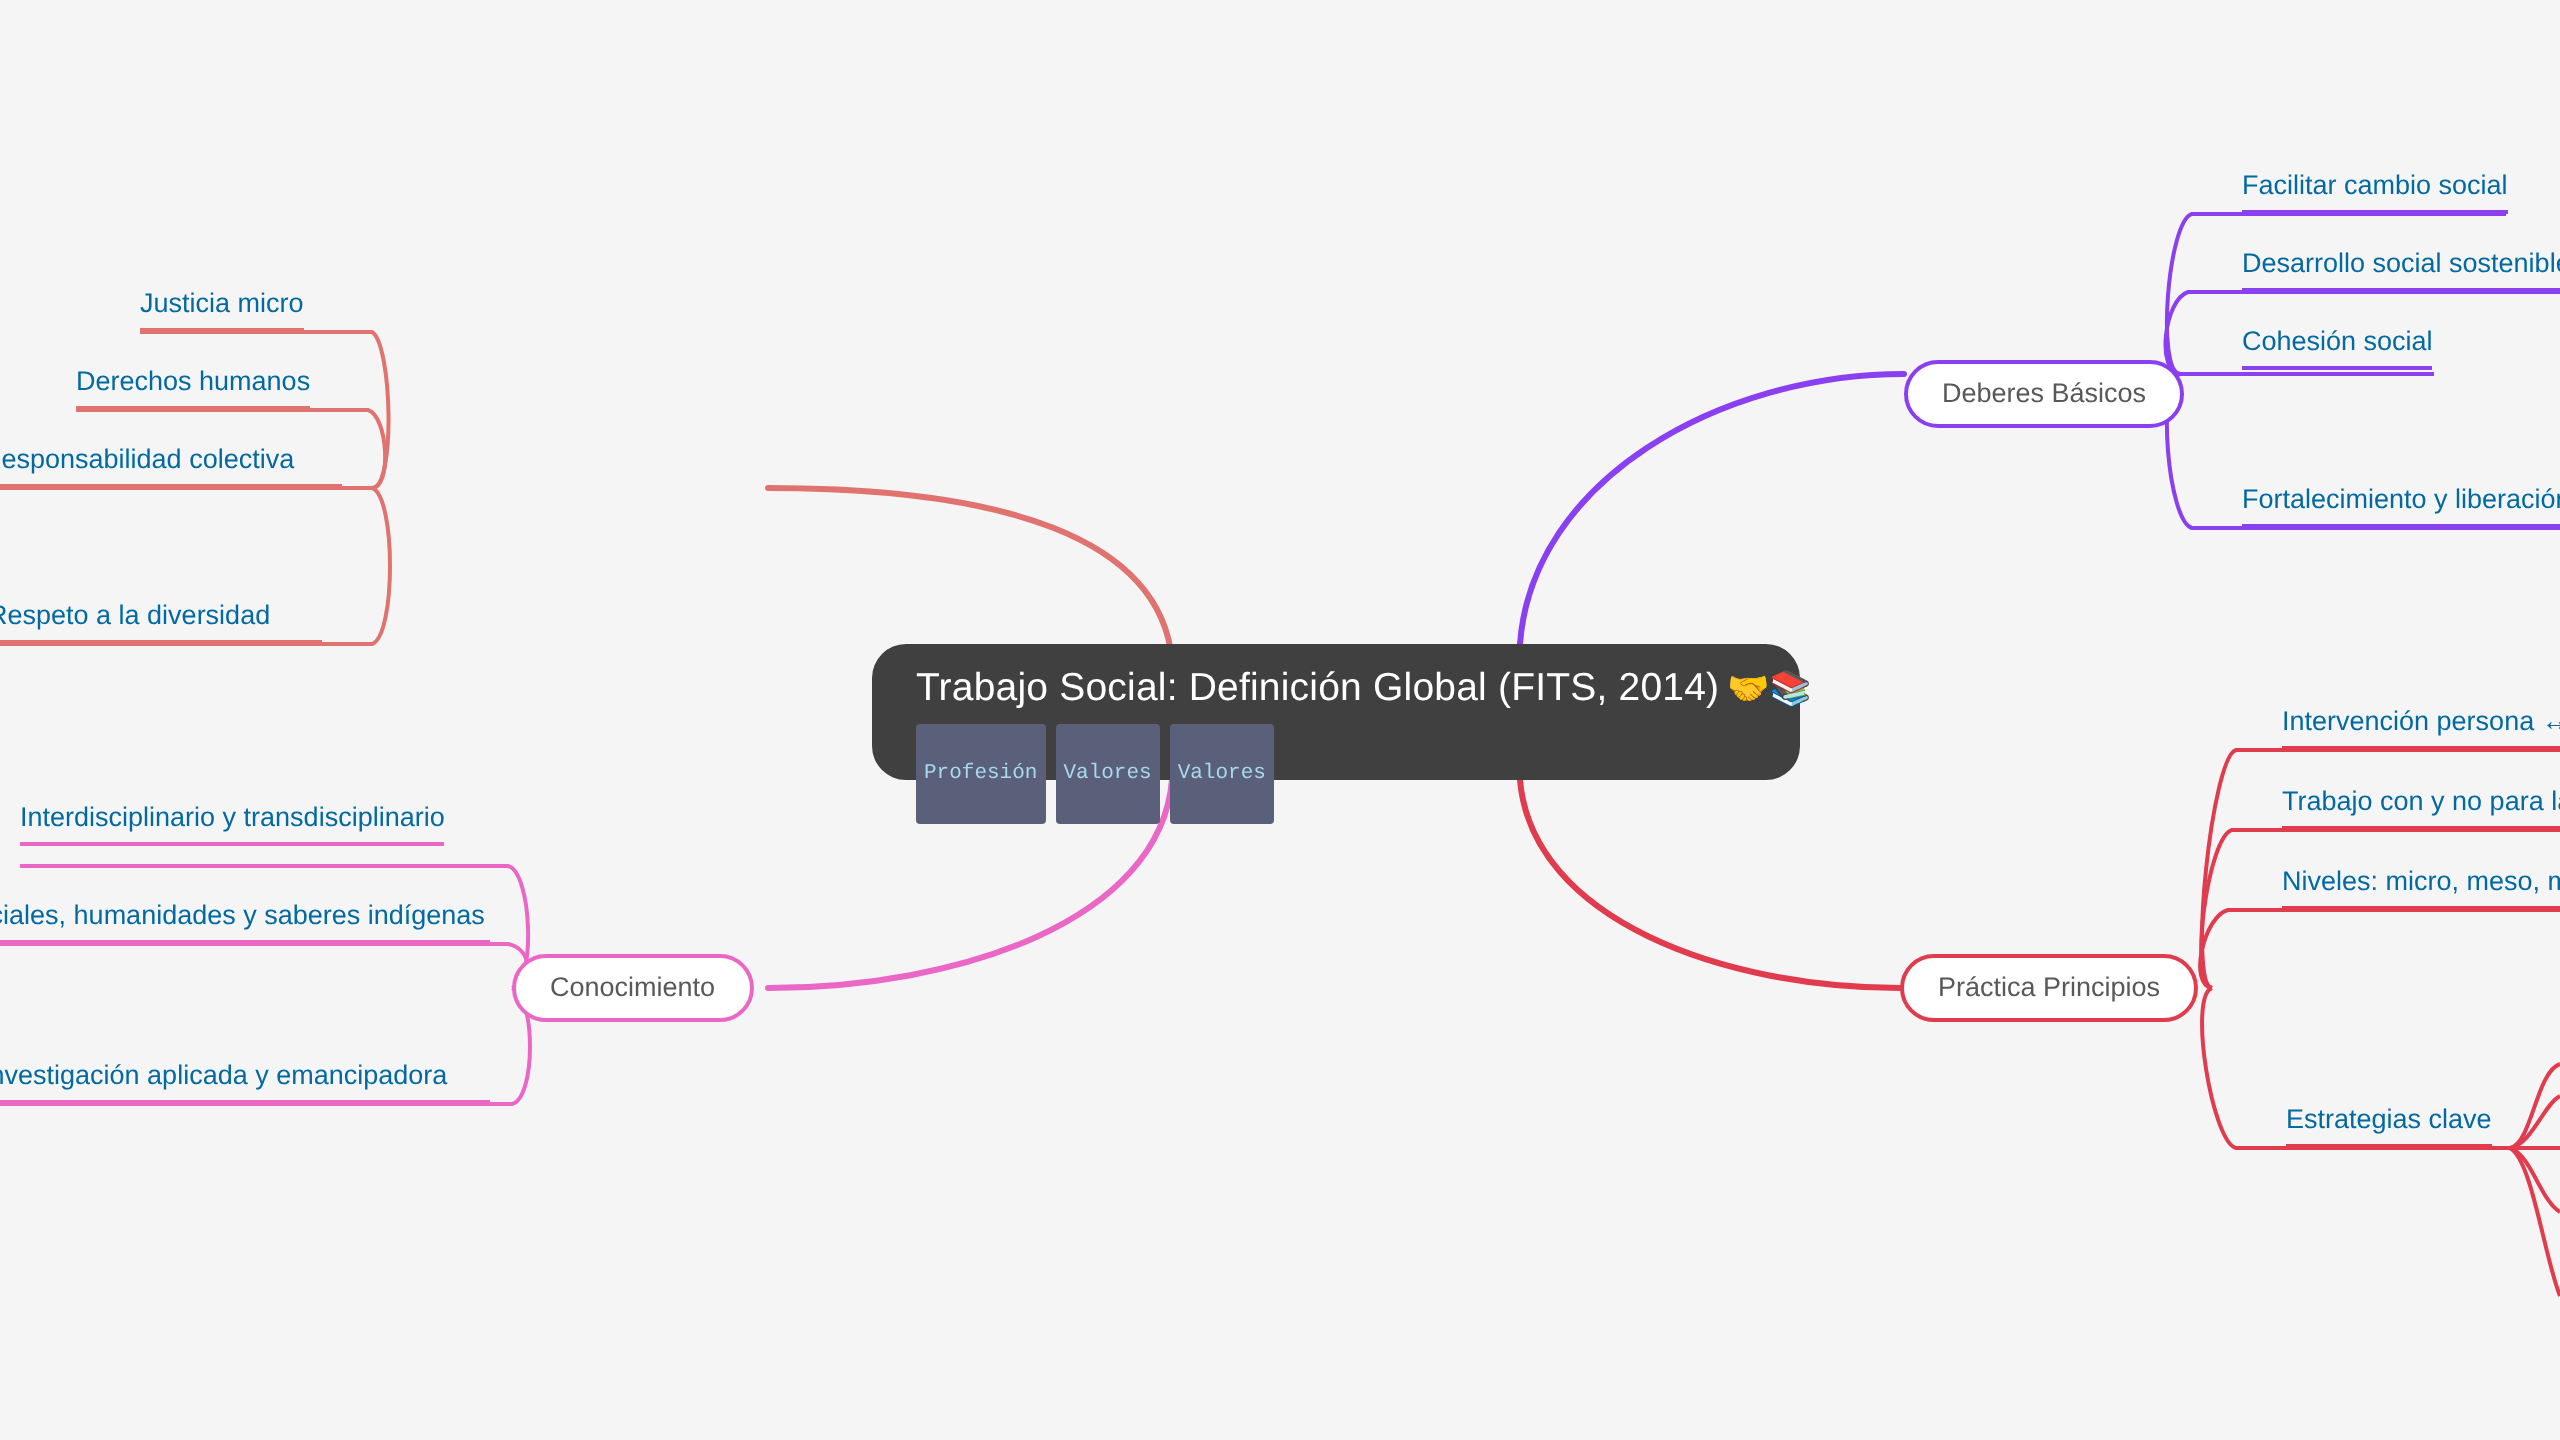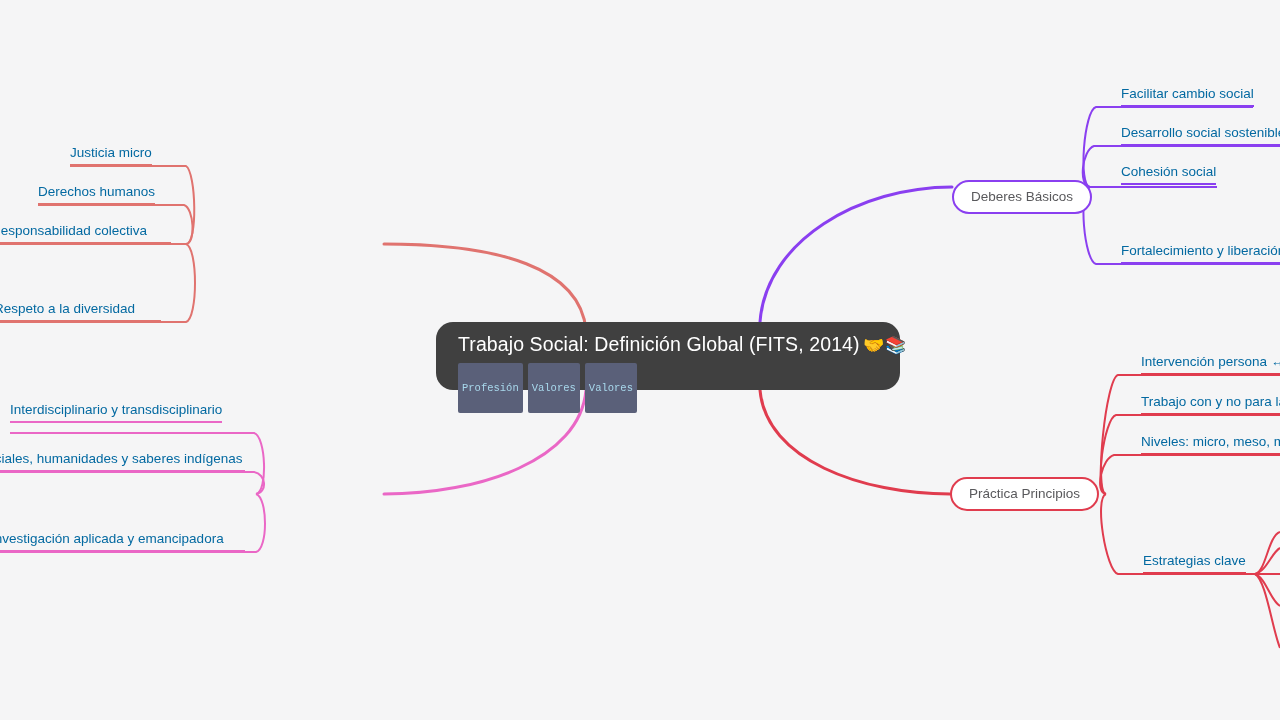--- a/index.html
+++ b/index.html
@@ -167,20 +167,23 @@
   <div class="leaf-node" style="left:38px; top:182px; border-bottom-color:#e0736f;">
     <span class="leaf-label">Derechos humanos</span>
   </div>
   <div class="leaf-node clip-right" style="left:-9px; top:221px; width:180px; border-bottom-color:#e0736f;">
     <span class="leaf-label">Responsabilidad colectiva</span>
   </div>
   <div class="leaf-node clip-right" style="left:-6px; top:299px; width:167px; border-bottom-color:#e0736f;">
     <span class="leaf-label">Respeto a la diversidad</span>
   </div>
 
+  <div class="branch-node" style="left:256px; top:477px; border-color:#ea67c6;">
+    <span class="branch-label">Conocimiento</span>
+  </div>
 
   <div class="leaf-node" style="left:10px; top:400px; border-bottom-color:#ea67c6;text-align:right;">
     <span class="leaf-label">Interdisciplinario y transdisciplinario</span>
   </div>
   <div class="leaf-node clip-right" style="left:-75px; top:449px; width:320px; border-bottom-color:#ea67c6;">
     <span class="leaf-label">Ciencias sociales, humanidades y saberes indígenas</span>
   </div>
   <div class="leaf-node clip-right" style="left:-9px; top:529px; width:254px; border-bottom-color:#ea67c6;">
     <span class="leaf-label">Investigación aplicada y emancipadora</span>
   </div>

